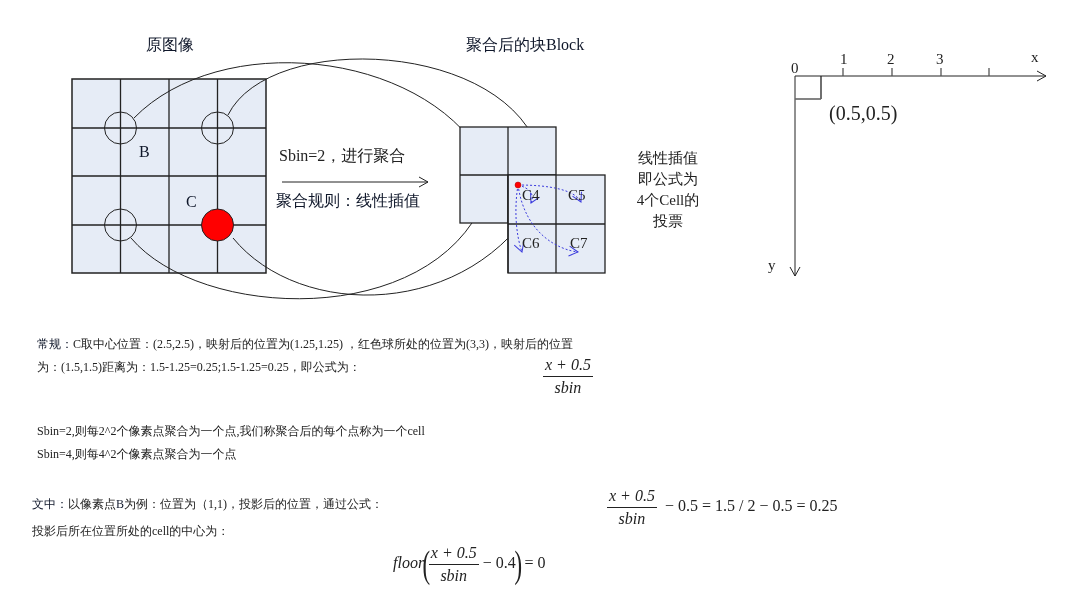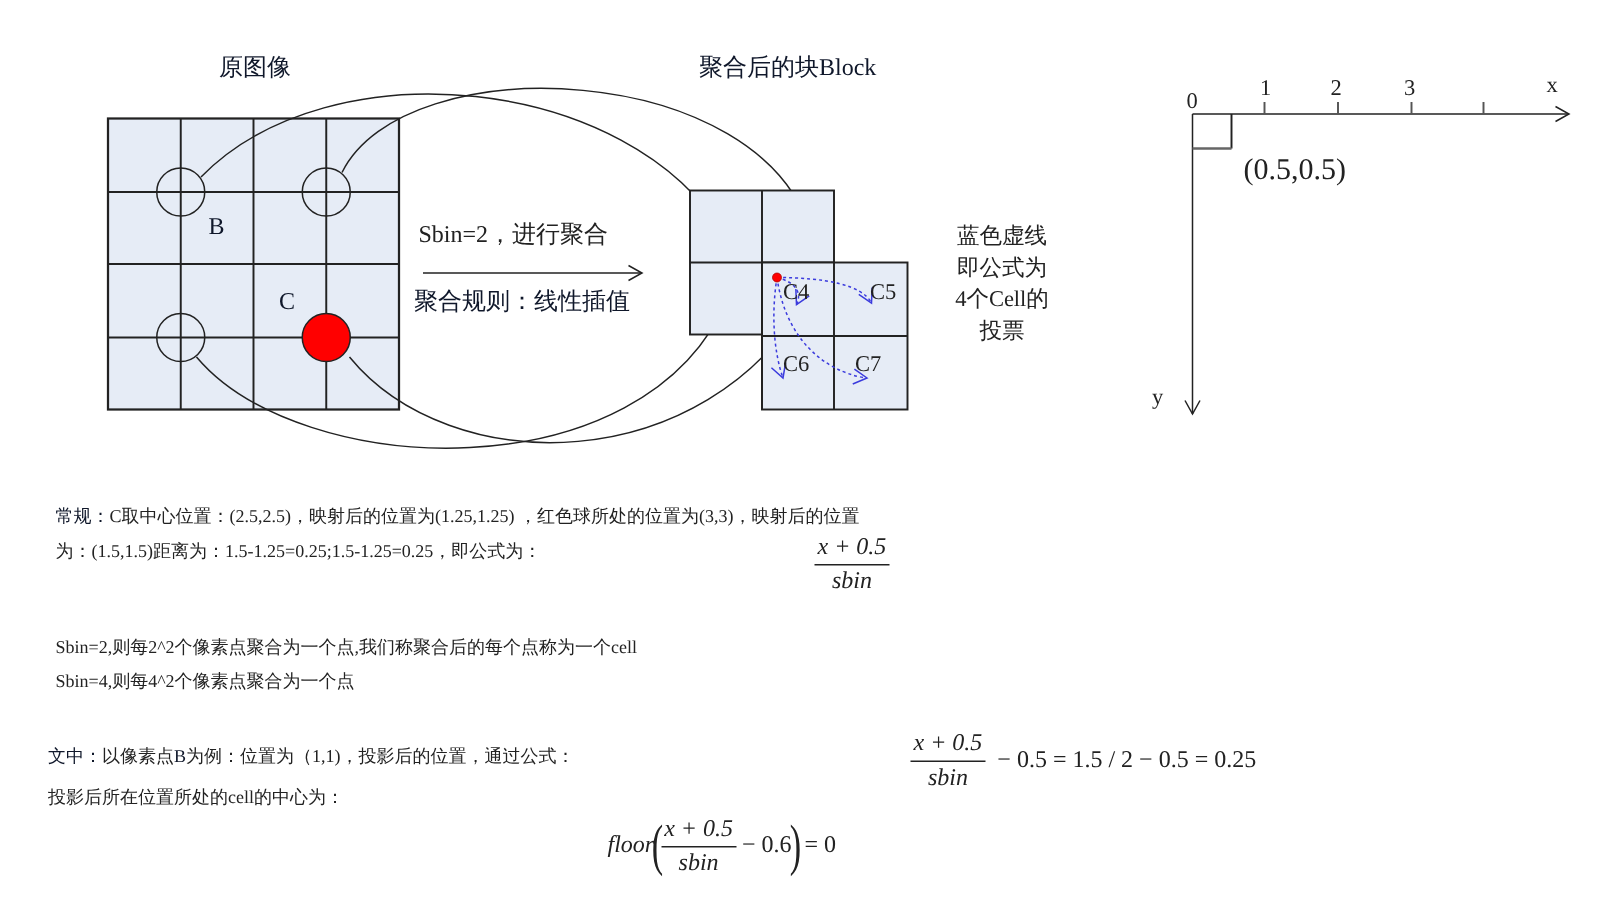--- a/index.html
+++ b/index.html
@@ -84,26 +84,26 @@
 </svg>
 
 <div class="abs title red" style="left:146px; top:35px;">原图像</div>
 <div class="abs title red" style="left:466px; top:35px;">聚合后的块Block</div>
 <div class="abs red" style="left:139px; top:143px; font-size:16px;">B</div>
 <div class="abs red" style="left:186px; top:193px; font-size:16px;">C</div>
 <div class="abs" style="left:279px; top:146px; font-size:16px;">Sbin=2，进行聚合</div>
 <div class="abs red" style="left:276px; top:191px; font-size:16px;">聚合规则：线性插值</div>
 
 <div class="abs" style="left:522px; top:187px; font-size:15px;">C4</div>
-<div class="abs" style="left:580px; top:187px; font-size:15px;">C5</div>
+<div class="abs" style="left:568px; top:187px; font-size:15px;">C5</div>
 <div class="abs" style="left:522px; top:235px; font-size:15px;">C6</div>
 <div class="abs" style="left:570px; top:235px; font-size:15px;">C7</div>
 
 <div class="abs side-note" style="left:626px; top:148px; width:84px;">
-  <div>蓝色虚线</div>
+  <div>线性插值</div>
   <div>即公式为</div>
   <div>4个Cell的</div>
   <div>投票</div>
 </div>
 
 <div class="abs" style="left:791px; top:60px; font-size:15px;">0</div>
 <div class="abs" style="left:840px; top:51px; font-size:15px;">1</div>
 <div class="abs" style="left:887px; top:51px; font-size:15px;">2</div>
 <div class="abs" style="left:936px; top:51px; font-size:15px;">3</div>
 <div class="abs" style="left:1031px; top:49px; font-size:15px;">x</div>
@@ -131,18 +131,18 @@
 <div class="abs txt" style="left:32px; top:521px;">投影后所在位置所处的cell的中心为：</div>
 
 <div class="abs math" style="left:607px; top:487px;">
   <span class="frac">
     <span class="num ital">x + 0.5</span>
     <span class="den ital">sbin</span>
   </span>
   <span style="margin-left:4px;">− 0.5 = 1.5 / 2 − 0.5 = 0.25</span>
 </div>
 
-<div class="abs math" style="left:405px; top:542px;">
+<div class="abs math" style="left:393px; top:542px;">
   <span class="ital">floor</span><span style="font-size:38px; font-weight:200; vertical-align:middle; display:inline-block; transform:scaleX(0.6); margin:0 -4px;">(</span><span class="frac">
     <span class="num ital">x + 0.5</span>
     <span class="den ital">sbin</span>
-  </span><span style="margin-left:4px;">− 0.6</span><span style="font-size:38px; font-weight:200; vertical-align:middle; display:inline-block; transform:scaleX(0.6); margin:0 -4px;">)</span><span style="margin-left:4px;">= 0</span>
+  </span><span style="margin-left:4px;">− 0.4</span><span style="font-size:38px; font-weight:200; vertical-align:middle; display:inline-block; transform:scaleX(0.6); margin:0 -4px;">)</span><span style="margin-left:4px;">= 0</span>
 </div>
 
 </body></html>

